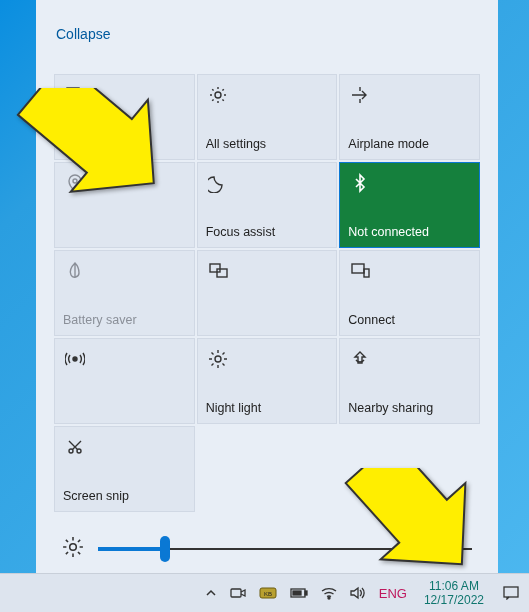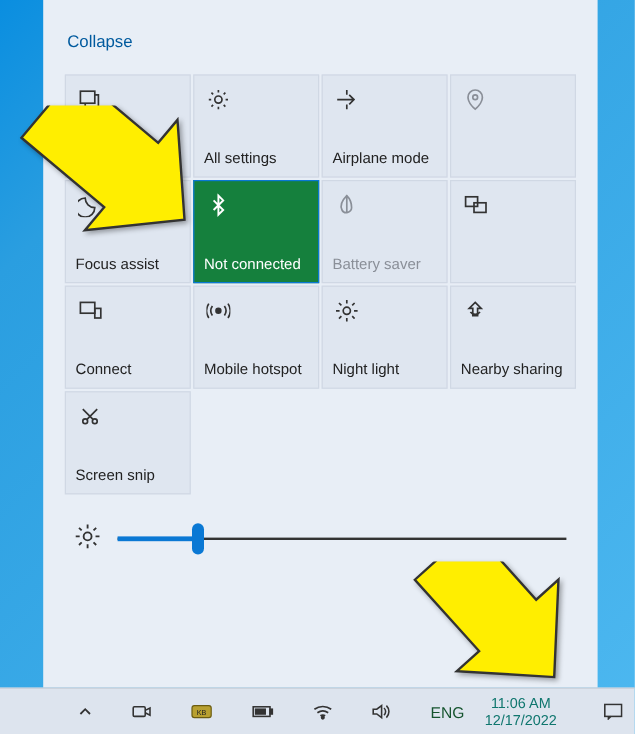--- a/index.html
+++ b/index.html
@@ -26,23 +26,23 @@
     }
     .collapse {
       color: #005a9e;
       font-size: 14px;
       margin: 10px 0 20px 8px;
       display: inline-block;
       cursor: pointer;
     }
     .grid {
       display: grid;
-      grid-template-columns: repeat(4, 1fr);
+      grid-template-columns: repeat(3, 1fr);
       gap: 2px;
-      margin: 0 6px;
+      margin: 12px 6px;
     }
     .tile {
       height: 86px;
       background: #dfe6f0;
       border: 1px solid #d0d8e4;
       padding: 8px;
       position: relative;
       cursor: pointer;
       display: flex;
       flex-direction: column;
@@ -133,25 +133,24 @@
     }
     .tray {
       display: flex;
       align-items: center;
       gap: 9px;
     }
     .tray-icon {
       display: flex;
       align-items: center;
       justify-content: center;
-      color: #14532d;
+      color: #be185d;
       font-size: 13px;
       height: 30px;
       padding: 0 2px;
-      margin-left: 20px;
     }
     .clock {
       text-align: center;
       font-size: 12px;
       line-height: 14px;
       color: #0f766e;
       display: flex;
       flex-direction: column;
       padding: 0 6px;
     }
@@ -259,21 +258,20 @@
       <span class="label">Connect</span>
     </div>
 
     <div class="tile">
       <span class="icon">
         <svg width="20" height="20" viewBox="0 0 20 20" fill="none" stroke="currentColor" stroke-width="1.4">
           <circle cx="10" cy="10" r="2" fill="currentColor"></circle>
             <path d="M5 6a7 7 0 000 8M15 6a7 7 0 010 8M2 4a11 11 0 000 12M18 4a11 11 0 010 12"></path>
         </svg>
       </span>
-      <span class="label">Mobile hotspot</span>
     </div>
 
     <div class="tile">
       <span class="icon">
         <svg width="20" height="20" viewBox="0 0 20 20" fill="none" stroke="currentColor" stroke-width="1.4">
           <circle cx="10" cy="10" r="3"></circle>
             <path d="M10 1v3M10 16v3M1 10h3M16 10h3M3.5 3.5l2 2M14.5 14.5l2 2M3.5 16.5l2-2M14.5 5.5l2-2"></path>
         </svg>
       </span>
       <span class="label">Night light</span>

